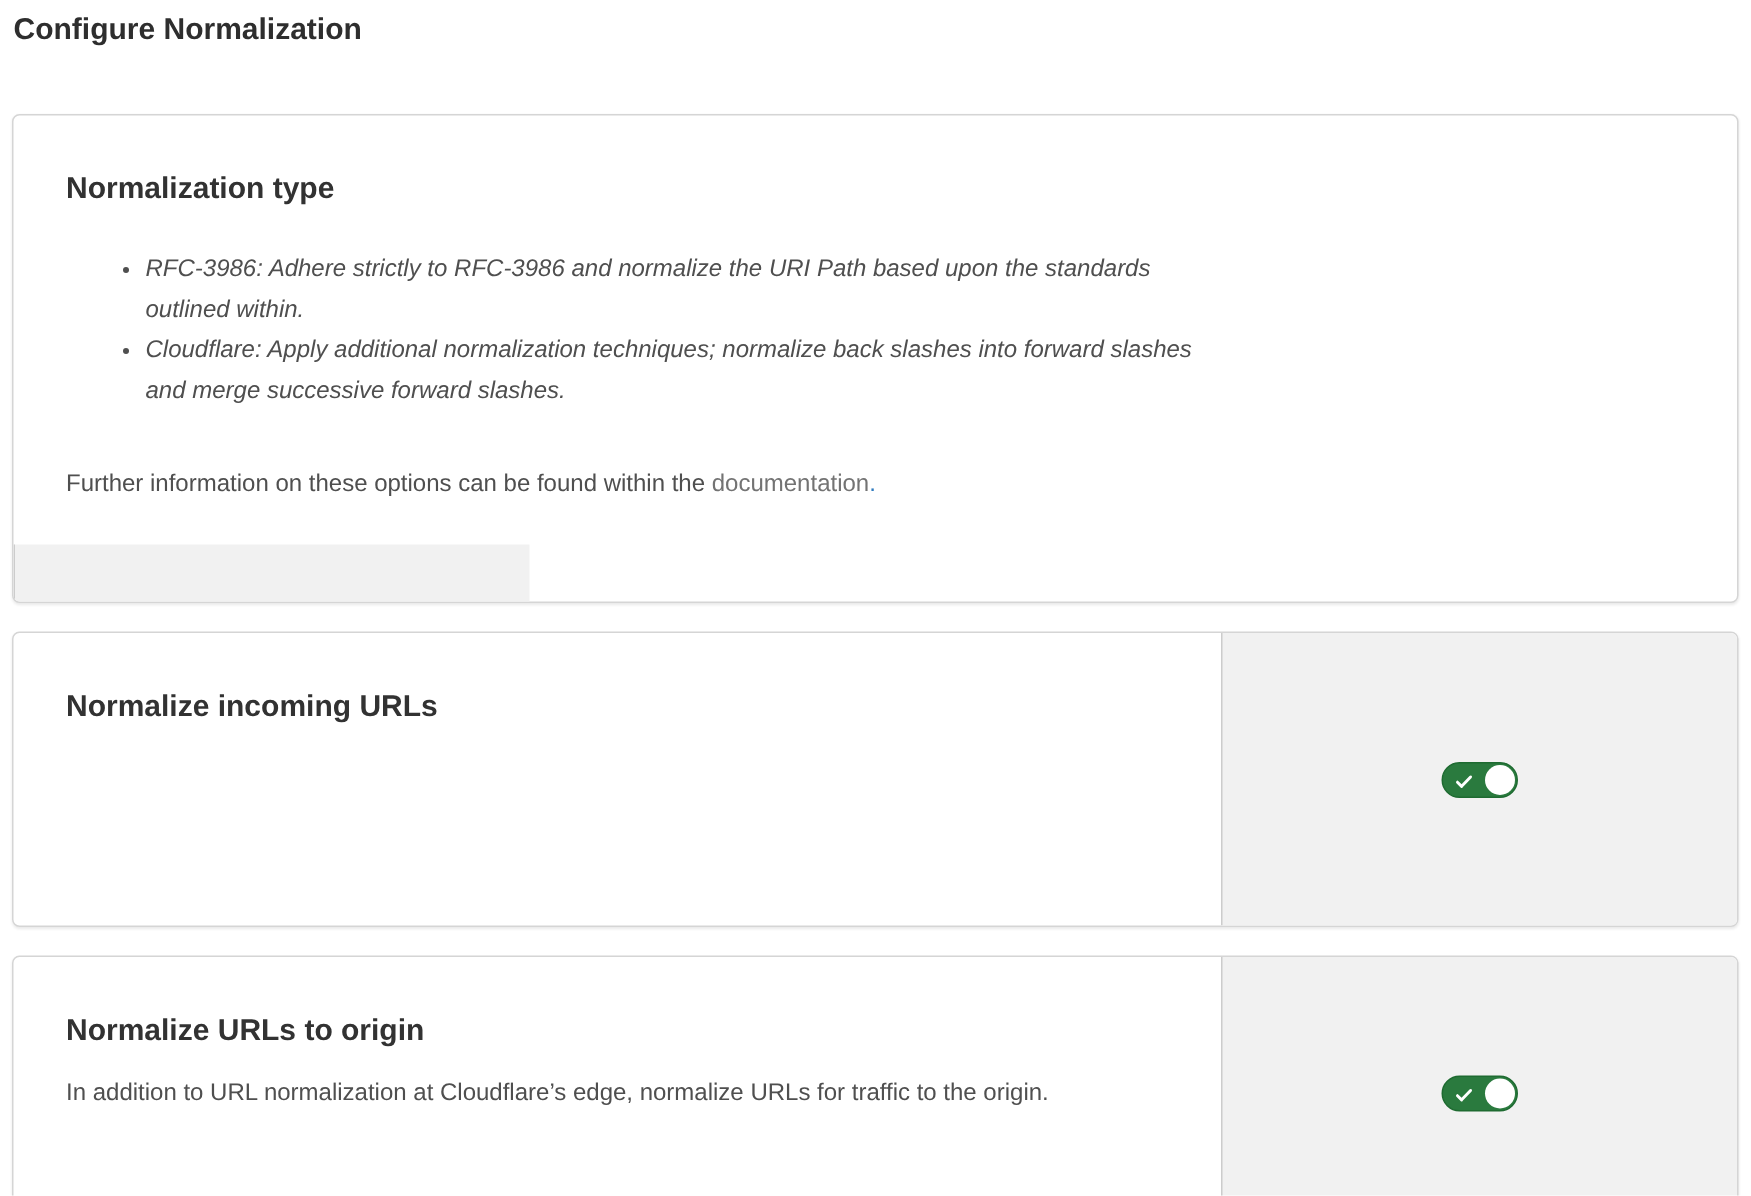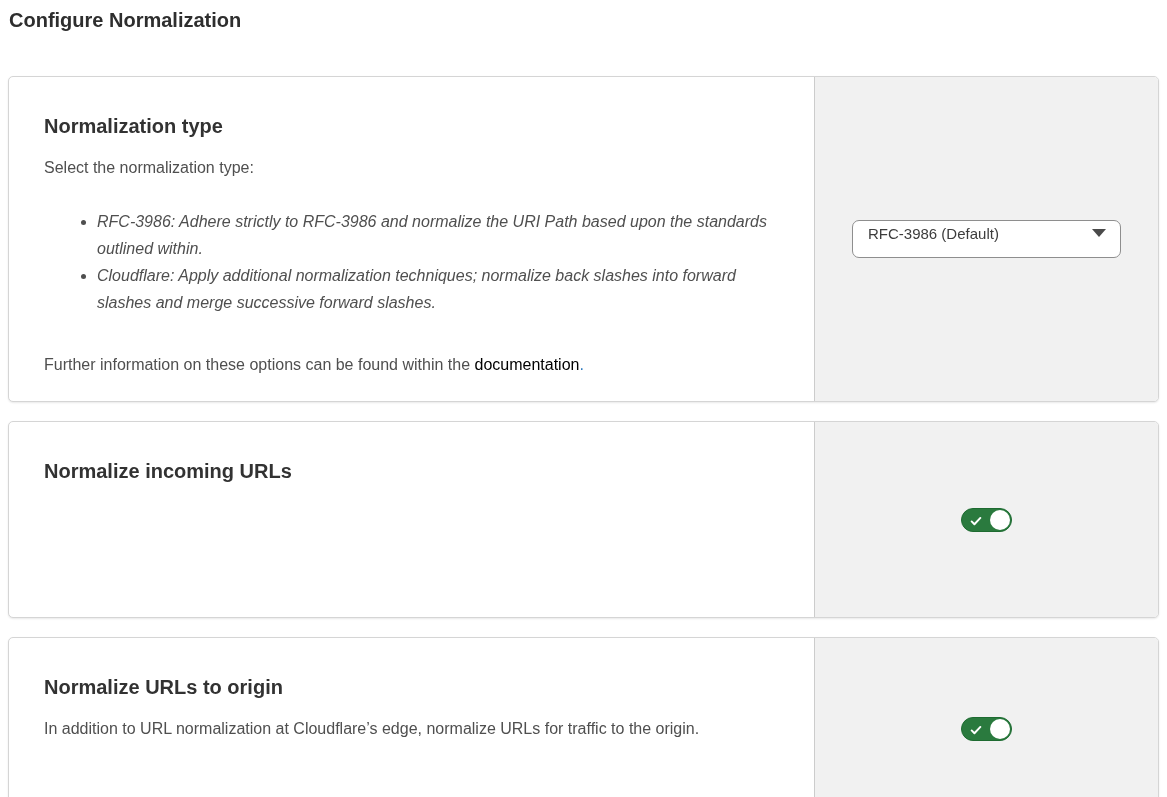--- a/index.html
+++ b/index.html
@@ -19,21 +19,21 @@
   .card {
     display: flex;
     align-items: stretch;
     margin: 19px 8px 0 8px;
     background: #ffffff;
     border: 1px solid #d5d5d5;
     border-radius: 5px;
     box-shadow: 0 1px 2px rgba(0,0,0,0.09);
     overflow: hidden;
   }
-  .card.first { margin-top: 44px; }
+  .card.first { margin-top: 44px; flex-direction: column; }
   .card-1 { height: 326px; }
   .card-2 { height: 197px; }
   .card-3 { height: 184px; }
   .card-content {
     flex: 1 1 auto;
     padding: 36px 40px 28px 35px;
   }
   .card-panel {
     flex: 0 0 344px;
     width: 344px;
@@ -67,21 +67,21 @@
     line-height: 27px;
     color: #4f4f4f;
   }
   .card-footer {
     margin-top: 37px;
     font-size: 16px;
     line-height: 24px;
     color: #4f4f4f;
   }
   .doc-link {
-    color: #000000;
+    color: #737373;
     text-decoration: none;
     cursor: pointer;
   }
   .link-suffix { color: #2f7bbf; }
   .select-box {
     width: 269px;
     height: 38px;
     background: #ffffff;
     border: 1px solid #8e8e8e;
     border-radius: 7px;
@@ -132,21 +132,20 @@
   }
 </style>
 </head>
 <body>
 
 <h1 class="page-title">Configure Normalization</h1>
 
 <section class="card card-1 first">
   <div class="card-content">
     <h2 class="card-heading">Normalization type</h2>
-    <p class="card-text">Select the normalization type:</p>
     <ul class="bullet-list">
       <li>RFC-3986: Adhere strictly to RFC-3986 and normalize the URI Path based upon the standards outlined within.</li>
       <li>Cloudflare: Apply additional normalization techniques; normalize back slashes into forward slashes and merge successive forward slashes.</li>
     </ul>
     <p class="card-footer"><span>Further information on these options can be found within the </span><a class="doc-link" href="#">documentation</a><span class="link-suffix">.</span></p>
   </div>
   <div class="card-panel">
     <div class="select-box" role="button" aria-haspopup="listbox">
       <span class="select-label">RFC-3986 (Default)</span>
       <span class="caret-down"></span>

